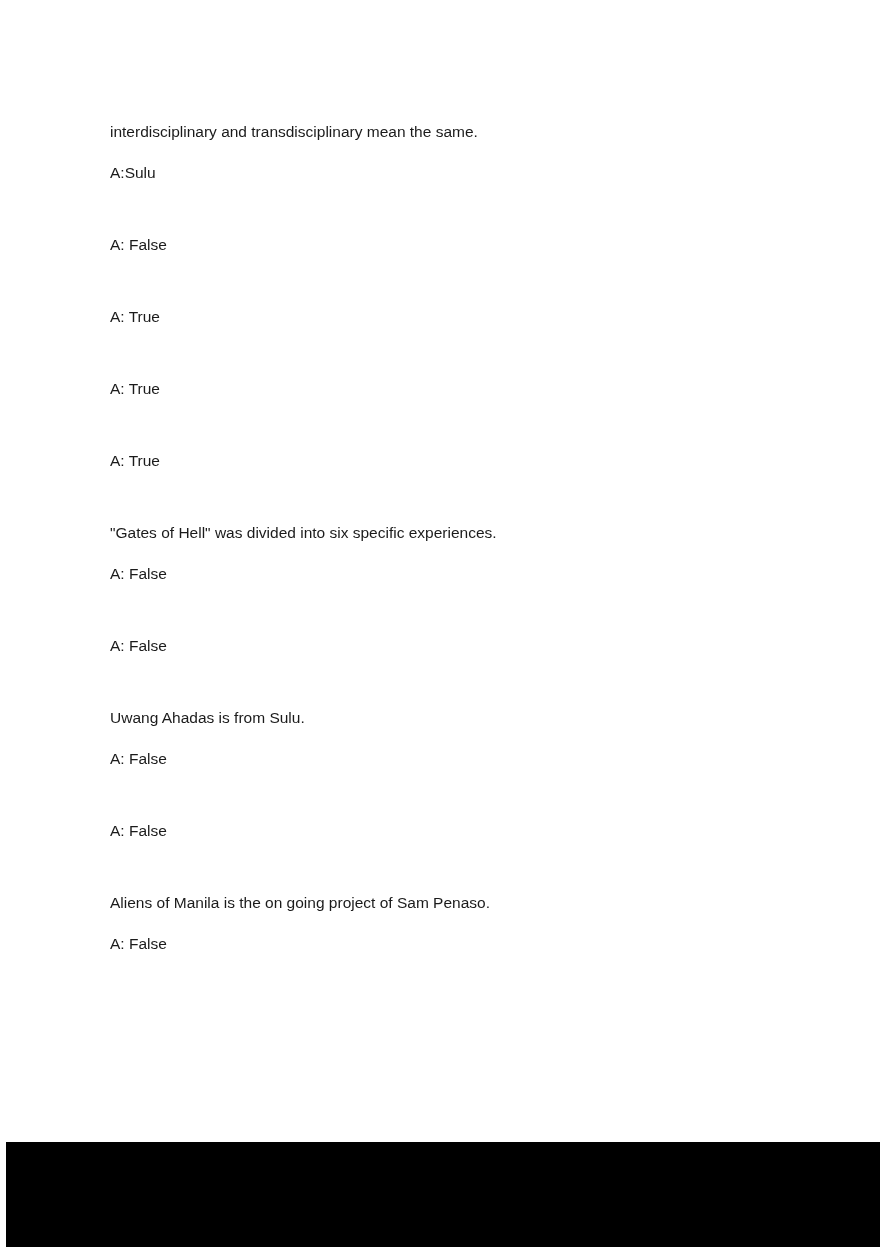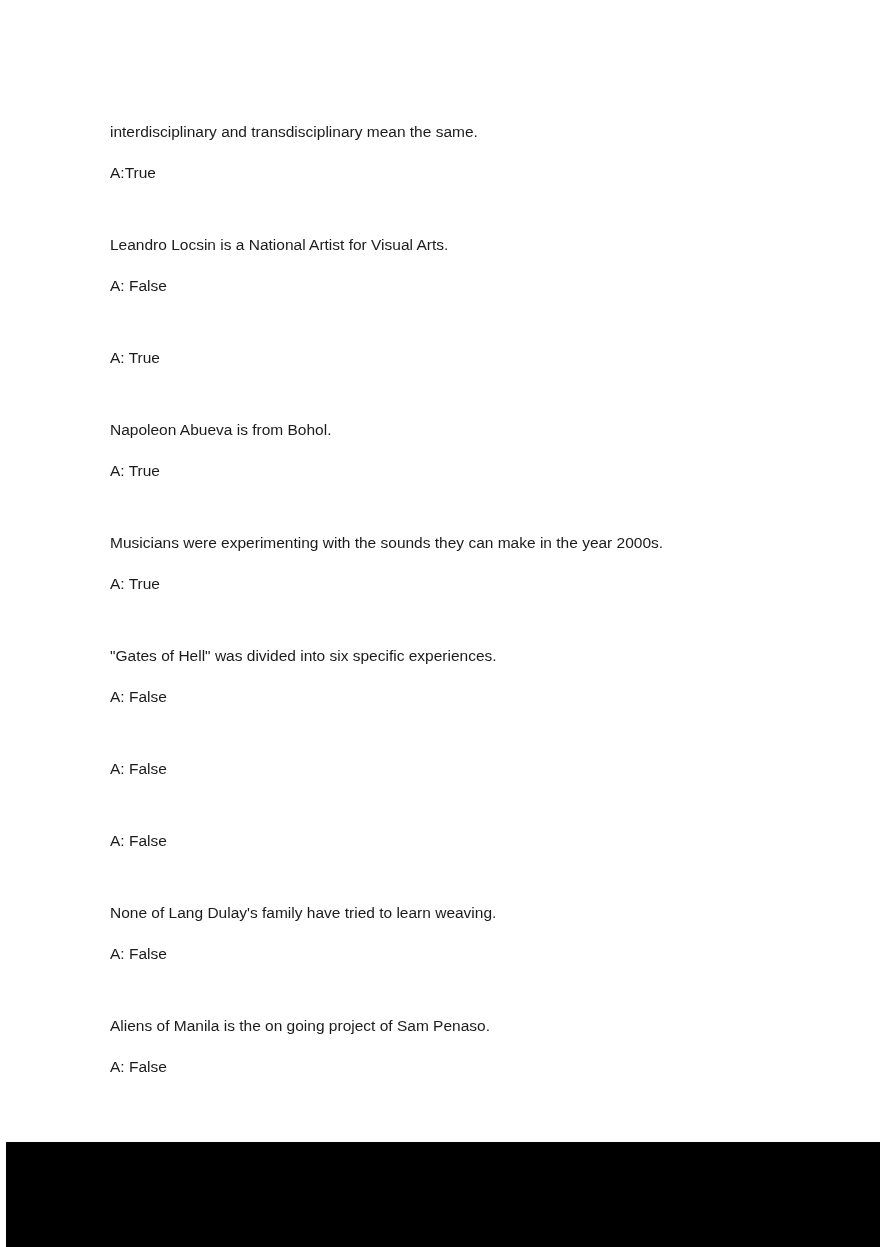--- a/index.html
+++ b/index.html
@@ -46,57 +46,54 @@
     background: #000000;
   }
 </style>
 </head>
 <body style="background: rgb(255, 255, 255);">
 
 <div class="page" style="background: rgb(255, 255, 255);">
   <div class="qa-list" id="qa-list" style="color: rgb(27, 27, 27);">
   <div class="qa-item">
     <div class="statement">interdisciplinary and transdisciplinary mean the same.</div>
-    <div class="answer">A:True</div>
+    <div class="answer">A:Sulu</div>
   </div>
 
   <div class="qa-item">
-    <div class="statement">Leandro Locsin is a National Artist for Visual Arts.</div>
     <div class="answer">A: False</div>
   </div>
 
   <div class="qa-item">
     <div class="answer">A: True</div>
   </div>
 
   <div class="qa-item">
-    <div class="statement">Napoleon Abueva is from Bohol.</div>
     <div class="answer">A: True</div>
   </div>
 
   <div class="qa-item">
-    <div class="statement">Musicians were experimenting with the sounds they can make in the year 2000s.</div>
     <div class="answer">A: True</div>
   </div>
 
   <div class="qa-item">
     <div class="statement">"Gates of Hell" was divided into six specific experiences.</div>
     <div class="answer">A: False</div>
   </div>
 
   <div class="qa-item">
     <div class="answer">A: False</div>
   </div>
 
   <div class="qa-item">
+    <div class="statement">Uwang Ahadas is from Sulu.</div>
     <div class="answer">A: False</div>
   </div>
 
   <div class="qa-item">
-    <div class="statement">None of Lang Dulay's family have tried to learn weaving.</div>
     <div class="answer">A: False</div>
   </div>
 
   <div class="qa-item">
     <div class="statement">Aliens of Manila is the on going project of Sam Penaso.</div>
     <div class="answer">A: False</div>
   </div>
 
 </div>
   <div class="bottom-bar" style="background: rgb(0, 0, 0);"></div>

